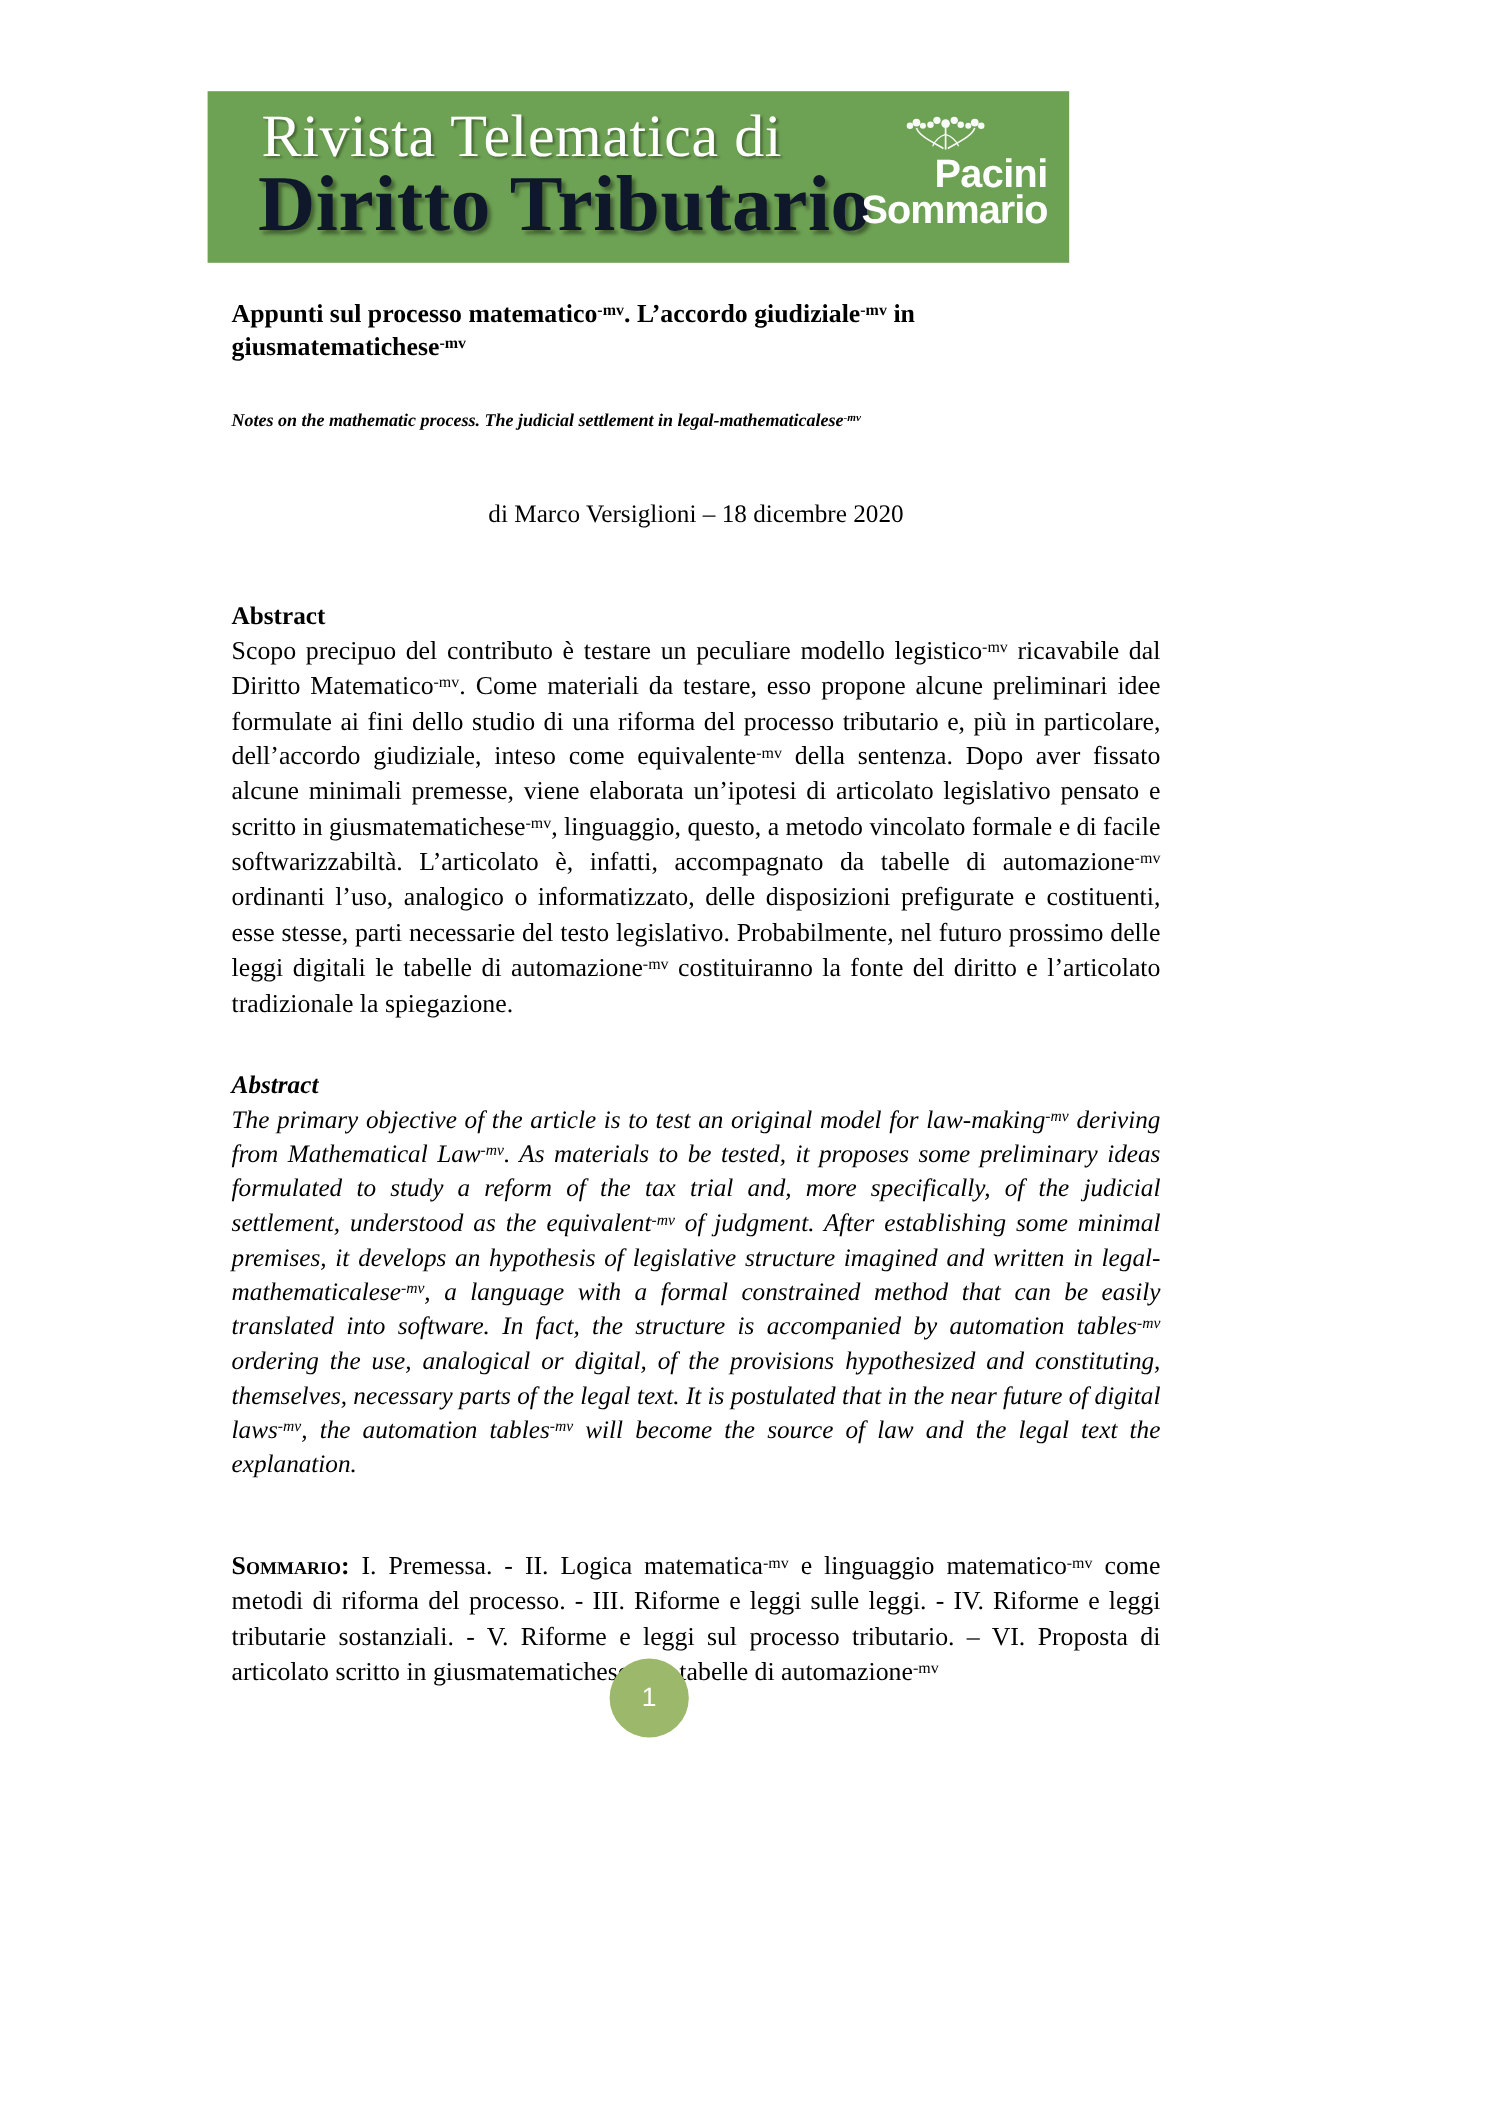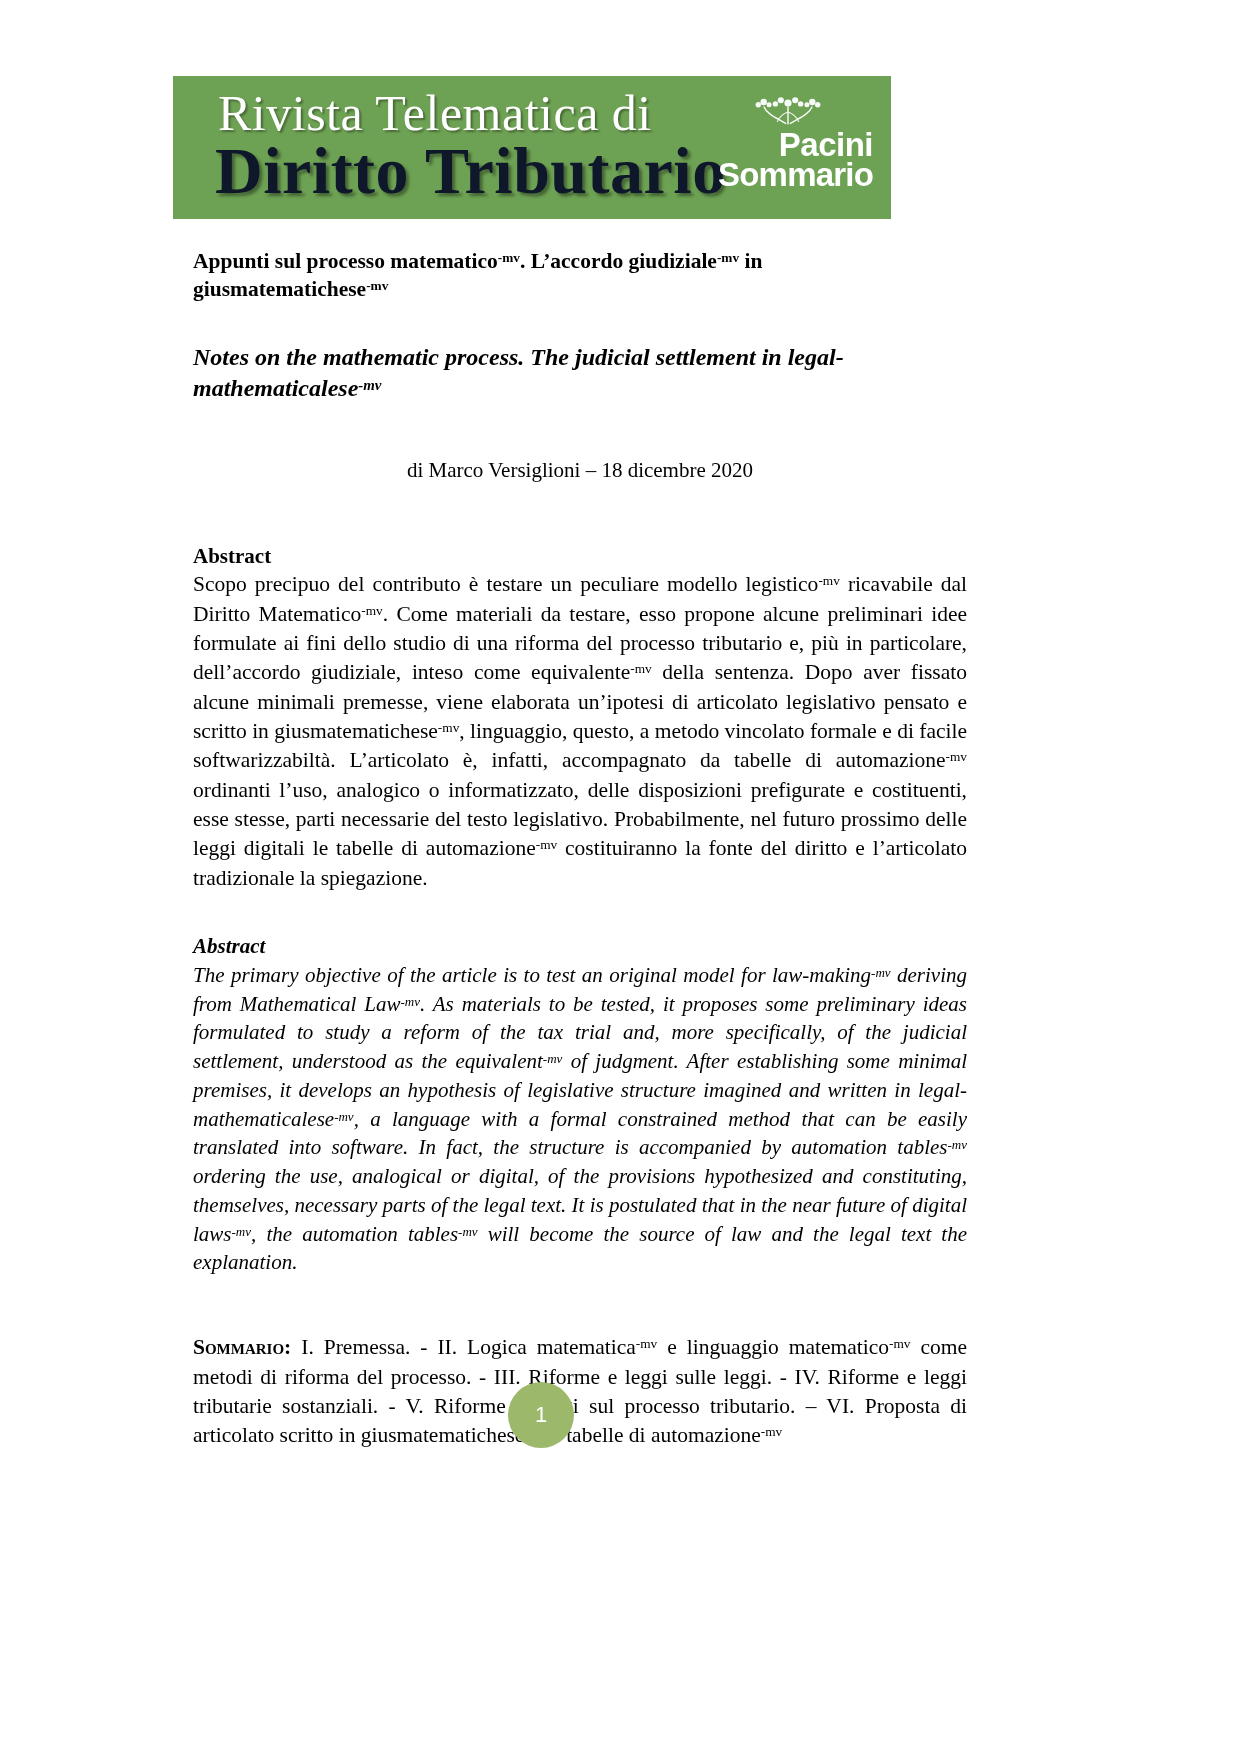--- a/index.html
+++ b/index.html
@@ -113,21 +113,21 @@
     margin: 0;
   }
   .title-cont {
     font-size: 21.5px;
     font-weight: bold;
     line-height: 1.30;
     margin: 0;
   }
 
   .subtitle {
-    font-size: 24px;
+    font-size: 15px;
     font-weight: bold;
     font-style: italic;
     line-height: 1.28;
     margin: 38px 0 0 0;
     text-align: left;
   }
 
   .byline {
     font-size: 21px;
     line-height: 1.3;

